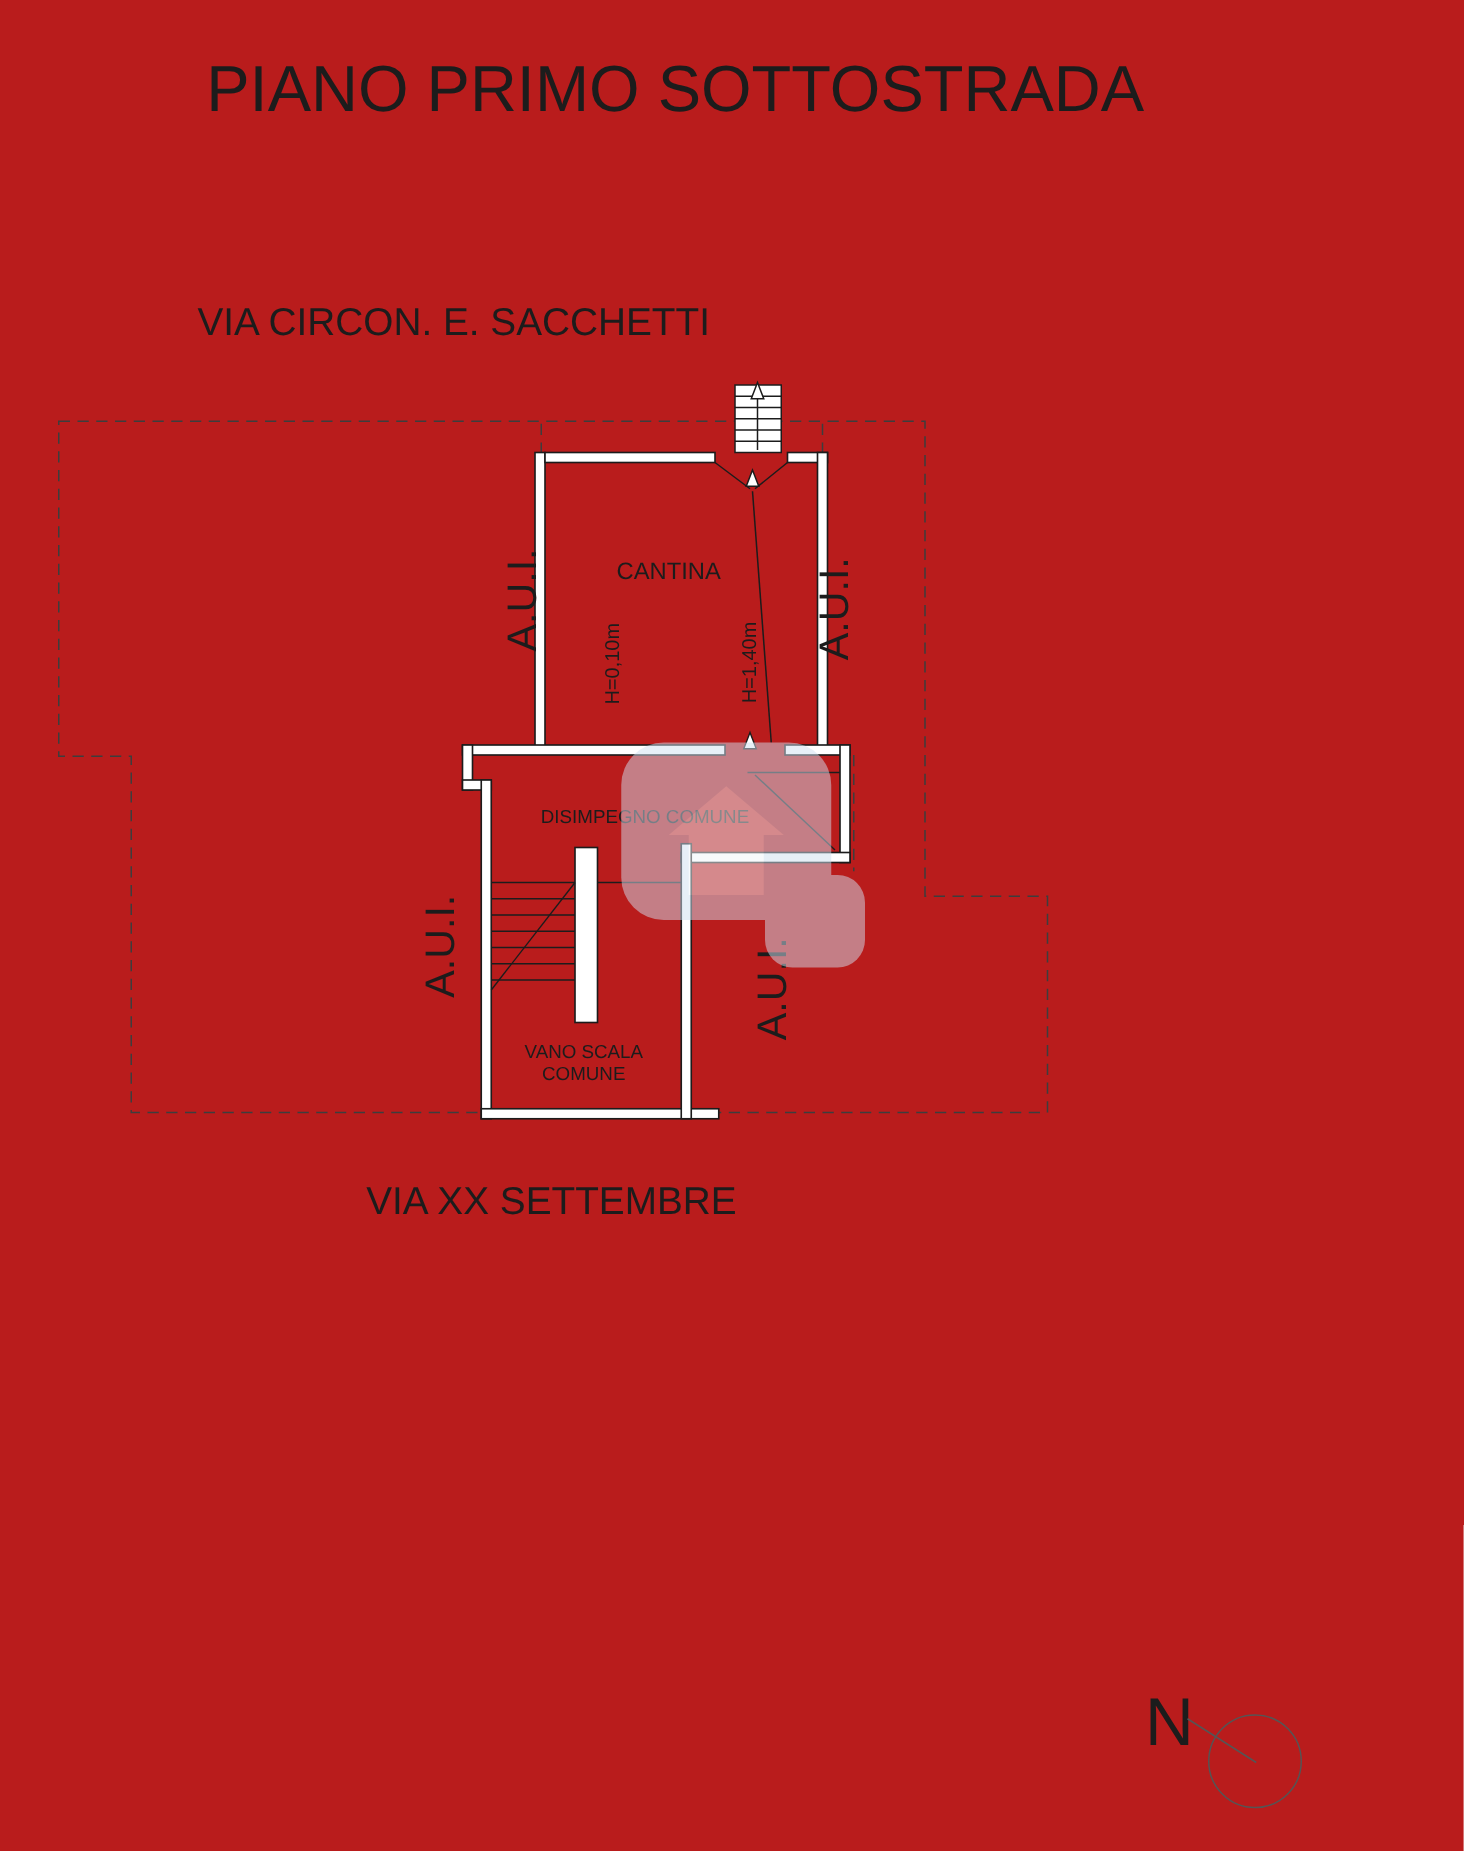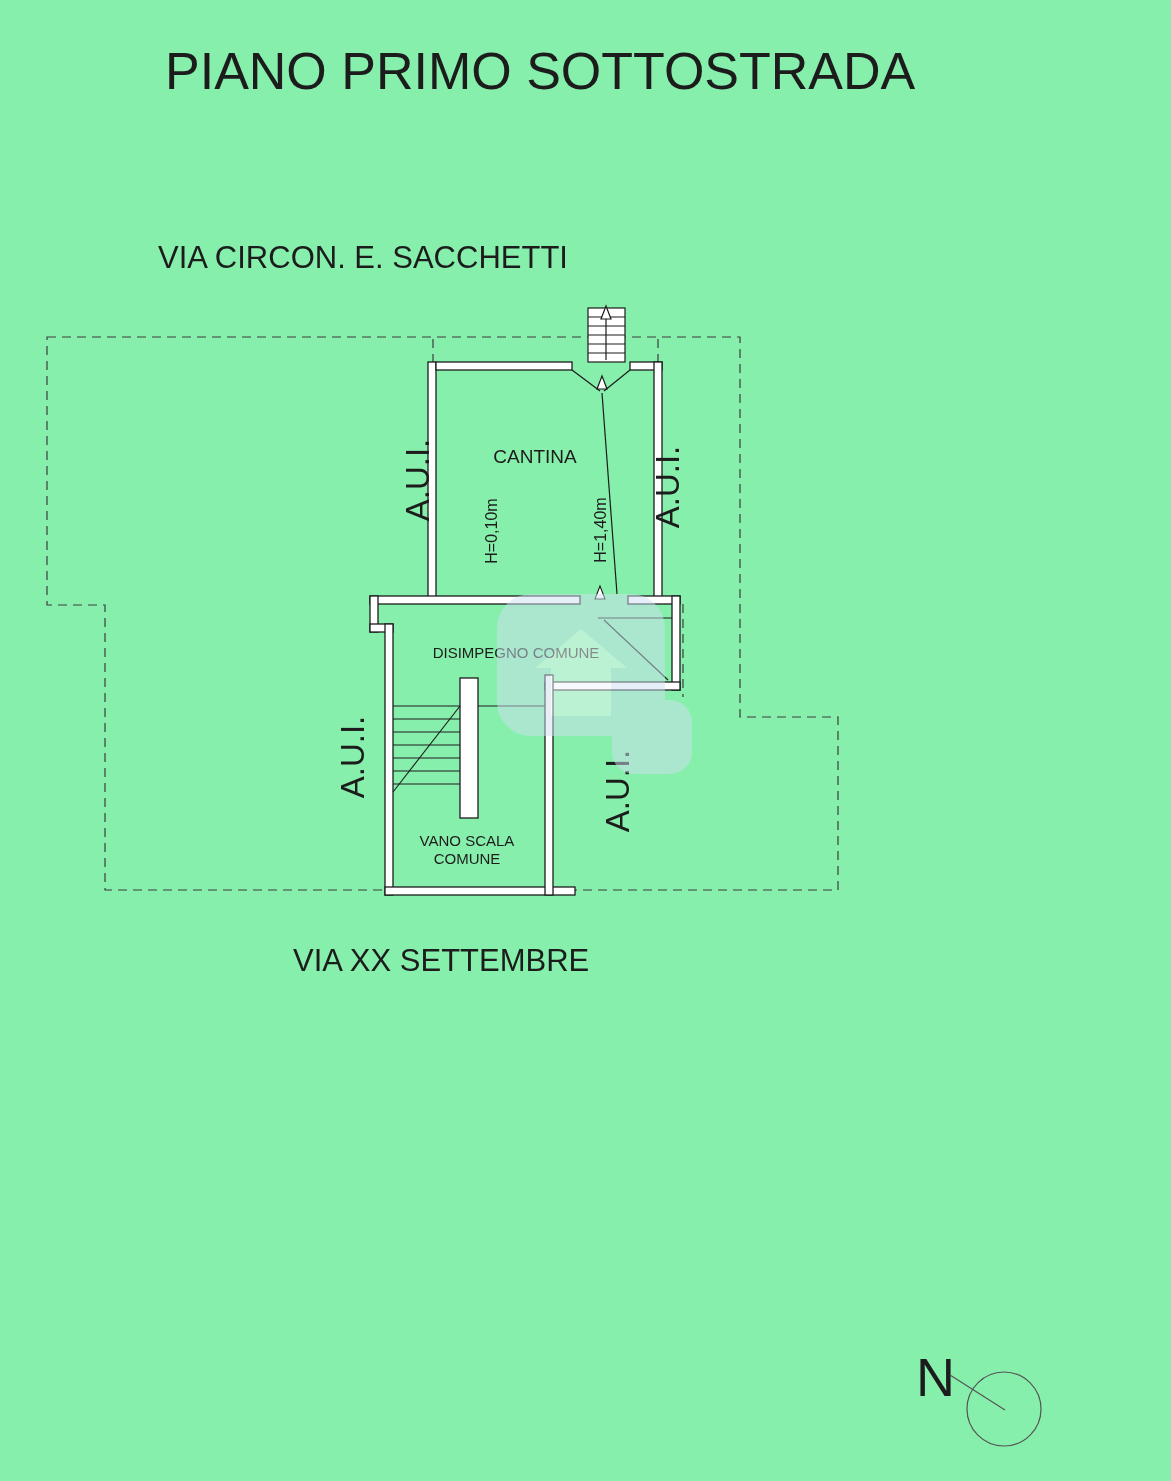--- a/index.html
+++ b/index.html
@@ -4,21 +4,21 @@
 <style>
   html, body {
     margin: 0;
     padding: 0;
     background: #ffffff;
   }
   .page {
     position: relative;
     width: 1171px;
     height: 1481px;
-    background: #86efac;
+    background: #b91c1c;
     overflow: hidden;
     font-family: "Liberation Sans", sans-serif;
   }
   svg {
     position: absolute;
     top: 0;
     left: 0;
   }
   text {
     fill: #1c1c1c;

